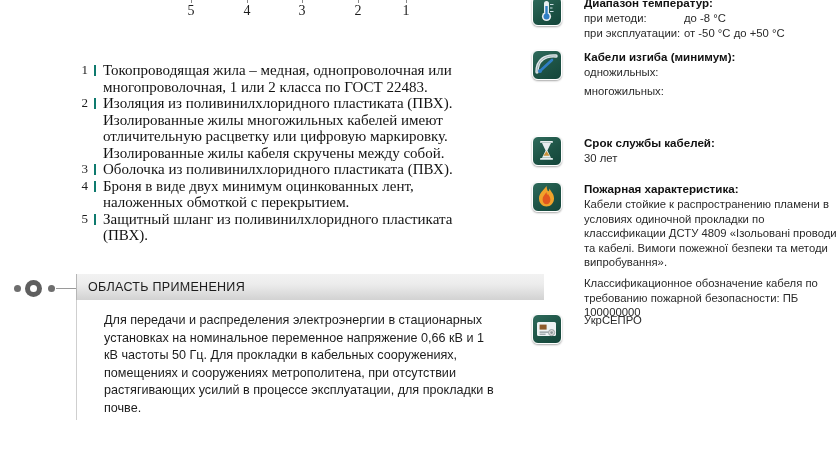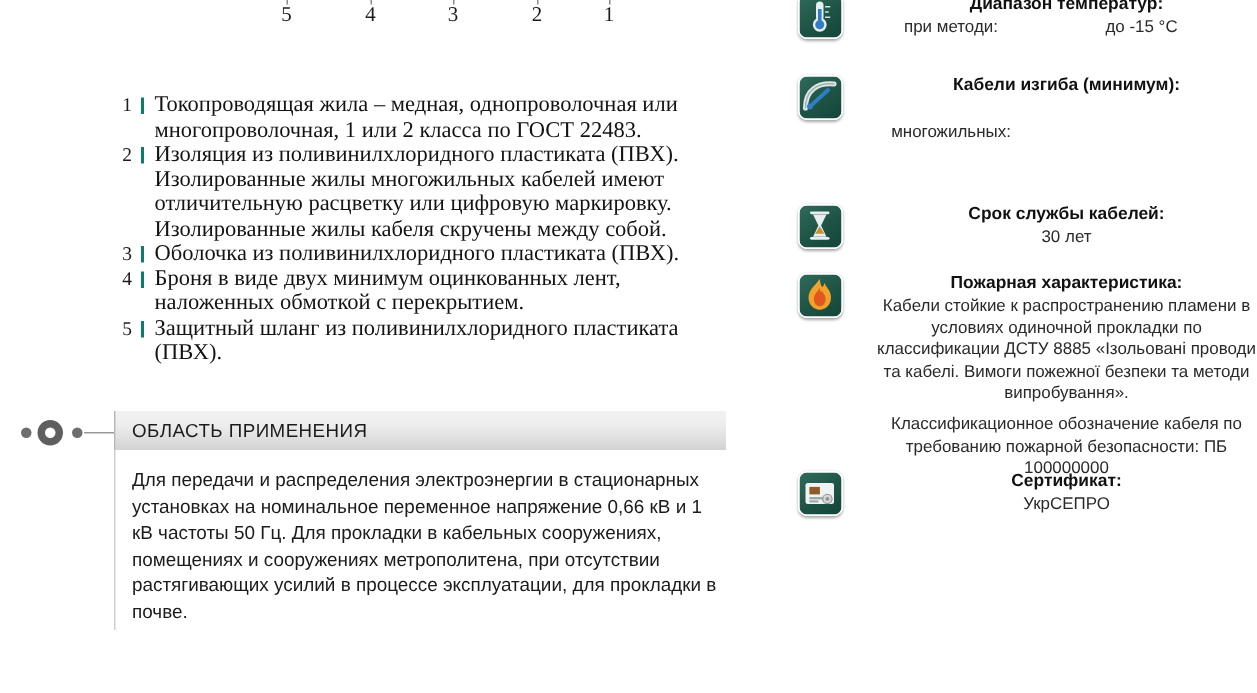--- a/index.html
+++ b/index.html
@@ -117,53 +117,53 @@
   }
   #app-decor .connector {
     position: absolute;
     left: 42px; top: 8px;
     width: 20px; height: 1px;
     background: #9a9a9a;
   }
   #app-header-bar {
     position: absolute;
     left: 76px; top: 2px;
-    width: 408px; height: 26px;
+    width: 468px; height: 26px;
     background: linear-gradient(to bottom, #f2f2f2 0%, #ececec 40%, #d2d2d2 100%);
     border-left: 1px solid #b6b6b6;
   }
   #app-header-title {
     position: absolute;
     left: 11px; top: 6px;
     font-size: 12.5px;
     letter-spacing: 0.3px;
     color: #1c1c1c;
     font-family: "Liberation Sans", sans-serif;
   }
   #app-body-rule {
     position: absolute;
     left: 76px; top: 28px;
     width: 1px; height: 120px;
     background: #cfcfcf;
   }
   #app-body-text {
     position: absolute;
-    left: 88px; top: 40px;
+    left: 104px; top: 40px;
     width: 390px;
     font-family: "Liberation Sans", sans-serif;
     font-size: 12.6px;
     line-height: 17.6px;
     color: #1c1c1c;
   }
 
   
   #right-column {
     position: absolute;
     left: 528px; top: 0;
-    width: 310px; height: 462px; text-align: center;
+    width: 310px; height: 462px;
   }
   .spec-block {
     position: absolute;
     left: 0;
     width: 310px;
   }
   .spec-icon {
     position: absolute;
     left: 4px; top: 0;
     width: 30px; height: 30px;
@@ -293,39 +293,44 @@
         <rect x="12.3" y="9" width="2.4" height="10" fill="#2f7ec4"></rect>
         <rect x="17" y="7" width="3.5" height="1" fill="#cfe0e6"></rect>
         <rect x="17" y="10.5" width="2.5" height="1" fill="#cfe0e6"></rect>
         <rect x="17" y="14" width="3.5" height="1" fill="#cfe0e6"></rect>
       </svg>
     </div>
     <div class="spec-content">
       <div class="spec-title">Диапазон температур:</div>
       <div class="spec-row">
         <span class="rk">при методи:</span>
-        <span class="rv">до -15 °С</span>
+        <span class="rv">до -8 °С</span>
+      </div>
+      <div class="spec-row">
+        <span class="rk">при эксплуатации:</span>
+        <span class="rv">от -50 °С до +50 °С</span>
       </div>
     </div>
   </div>
 
   <div class="spec-block" style="top:50px;">
     <div class="spec-icon">
       <svg width="27" height="27" viewBox="0 0 27 27">
         <path d="M4 21 C4 9, 12 4, 23 5" stroke="#dfe7e9" stroke-width="3.4" fill="none" stroke-linecap="round"></path>
         <path d="M4 21 C4 9, 12 4, 23 5" stroke="#9fb3b6" stroke-width="1" fill="none" stroke-linecap="round"></path>
         <line x1="7" y1="20" x2="19" y2="9" stroke="#2f7ec4" stroke-width="2.6" stroke-linecap="round"></line>
         <circle cx="7" cy="20" r="2" fill="#2f7ec4"></circle>
       </svg>
     </div>
     <div class="spec-content">
       <div class="spec-title">Кабели изгиба (минимум):</div>
       <div class="spec-row">
+        <span class="rk">одножильных:</span>
       </div>
-      <div class="spec-row" style="margin-top:16px;">
+      <div class="spec-row" style="margin-top:4px;">
         <span class="rk">многожильных:</span>
       </div>
     </div>
   </div>
 
   <div class="spec-block" style="top:136px;">
     <div class="spec-icon">
       <svg width="27" height="27" viewBox="0 0 27 27">
         <rect x="7" y="4" width="13" height="1.8" rx="0.9" fill="#e8eef0"></rect>
         <rect x="7" y="21" width="13" height="1.8" rx="0.9" fill="#e8eef0"></rect>
@@ -341,35 +346,34 @@
 
   <div class="spec-block" style="top:182px;">
     <div class="spec-icon">
       <svg width="27" height="27" viewBox="0 0 27 27">
         <path d="M13.5 3 C10 8, 6 10, 6 15.5 C6 20, 9.4 23.5, 13.5 23.5 C17.6 23.5, 21 20, 21 15.5 C21 10.5, 18 9, 16.5 5.5 C16 9, 14.5 10, 13.5 3 Z" fill="#f0a22b"></path>
         <path d="M13.5 9 C11.6 12, 9.6 13.3, 9.6 16.4 C9.6 19.2, 11.3 21.2, 13.5 21.2 C15.7 21.2, 17.4 19.2, 17.4 16.4 C17.4 13.6, 15.6 12.6, 14.8 10.4 C14.5 12.4, 14 12.8, 13.5 9 Z" fill="#e2561f"></path>
       </svg>
     </div>
     <div class="spec-content">
       <div class="spec-title">Пожарная характеристика:</div>
-      <div class="spec-para">Кабели стойкие к распространению пламени в условиях одиночной прокладки по классификации ДСТУ 8885 «Ізольовані проводи та кабелі. Вимоги пожежної безпеки та методи випробування».</div>
+      <div class="spec-para">Кабели стойкие к распространению пламени в условиях одиночной прокладки по классификации ДСТУ 4809 «Ізольовані проводи та кабелі. Вимоги пожежної безпеки та методи випробування».</div>
       <div class="spec-para gap">Классификационное обозначение кабеля по требованию пожарной безопасности: ПБ 100000000</div>
     </div>
   </div>
 
   <div class="spec-block" style="top:314px;">
     <div class="spec-icon">
       <svg width="27" height="27" viewBox="0 0 27 27">
         <rect x="4" y="7" width="19" height="14" rx="1.5" fill="#eef2f3"></rect>
         <rect x="6.6" y="9.6" width="7" height="5" fill="#8e5a2a"></rect>
         <rect x="6.6" y="16.4" width="9" height="1.5" fill="#9aa5a8"></rect>
         <rect x="6.6" y="18.6" width="6" height="1.3" fill="#9aa5a8"></rect>
         <circle cx="18.6" cy="17.6" r="3.1" fill="#d8d8d8" stroke="#8d9597" stroke-width="0.8"></circle>
         <circle cx="18.6" cy="17.6" r="1.3" fill="#8d9597"></circle>
       </svg>
     </div>
     <div class="spec-content">
-      <div class="spec-title">Сертификат:</div>
       <div class="spec-value">УкрСЕПРО</div>
     </div>
   </div>
 
 </div>
 
 </body></html>

